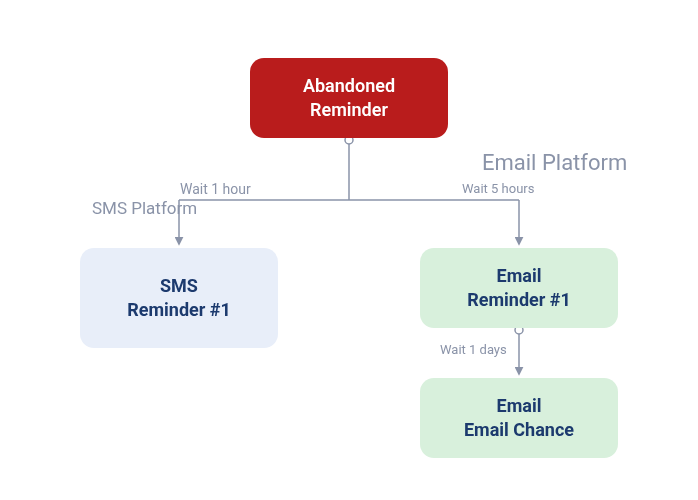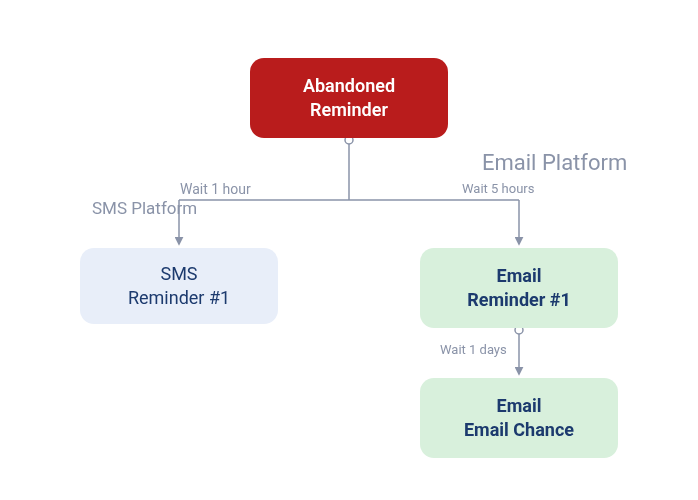--- a/index.html
+++ b/index.html
@@ -28,24 +28,24 @@
     font-size: 18px;
     width: 198px;
     height: 80px;
     left: 250px;
     top: 58px;
     justify-content: center;
   }
   .node-sms {
     background: #e8eef9;
     color: #1c3a6e;
-    font-weight: 400;
+    font-weight: 700;
     font-size: 18px;
     width: 198px;
-    height: 76px;
+    height: 100px;
     left: 80px;
     top: 248px;
     text-align: right;
   }
   .node-email1 {
     background: #d8f0dc;
     color: #1c3a6e;
     font-weight: 700;
     font-size: 18px;
     width: 198px;

